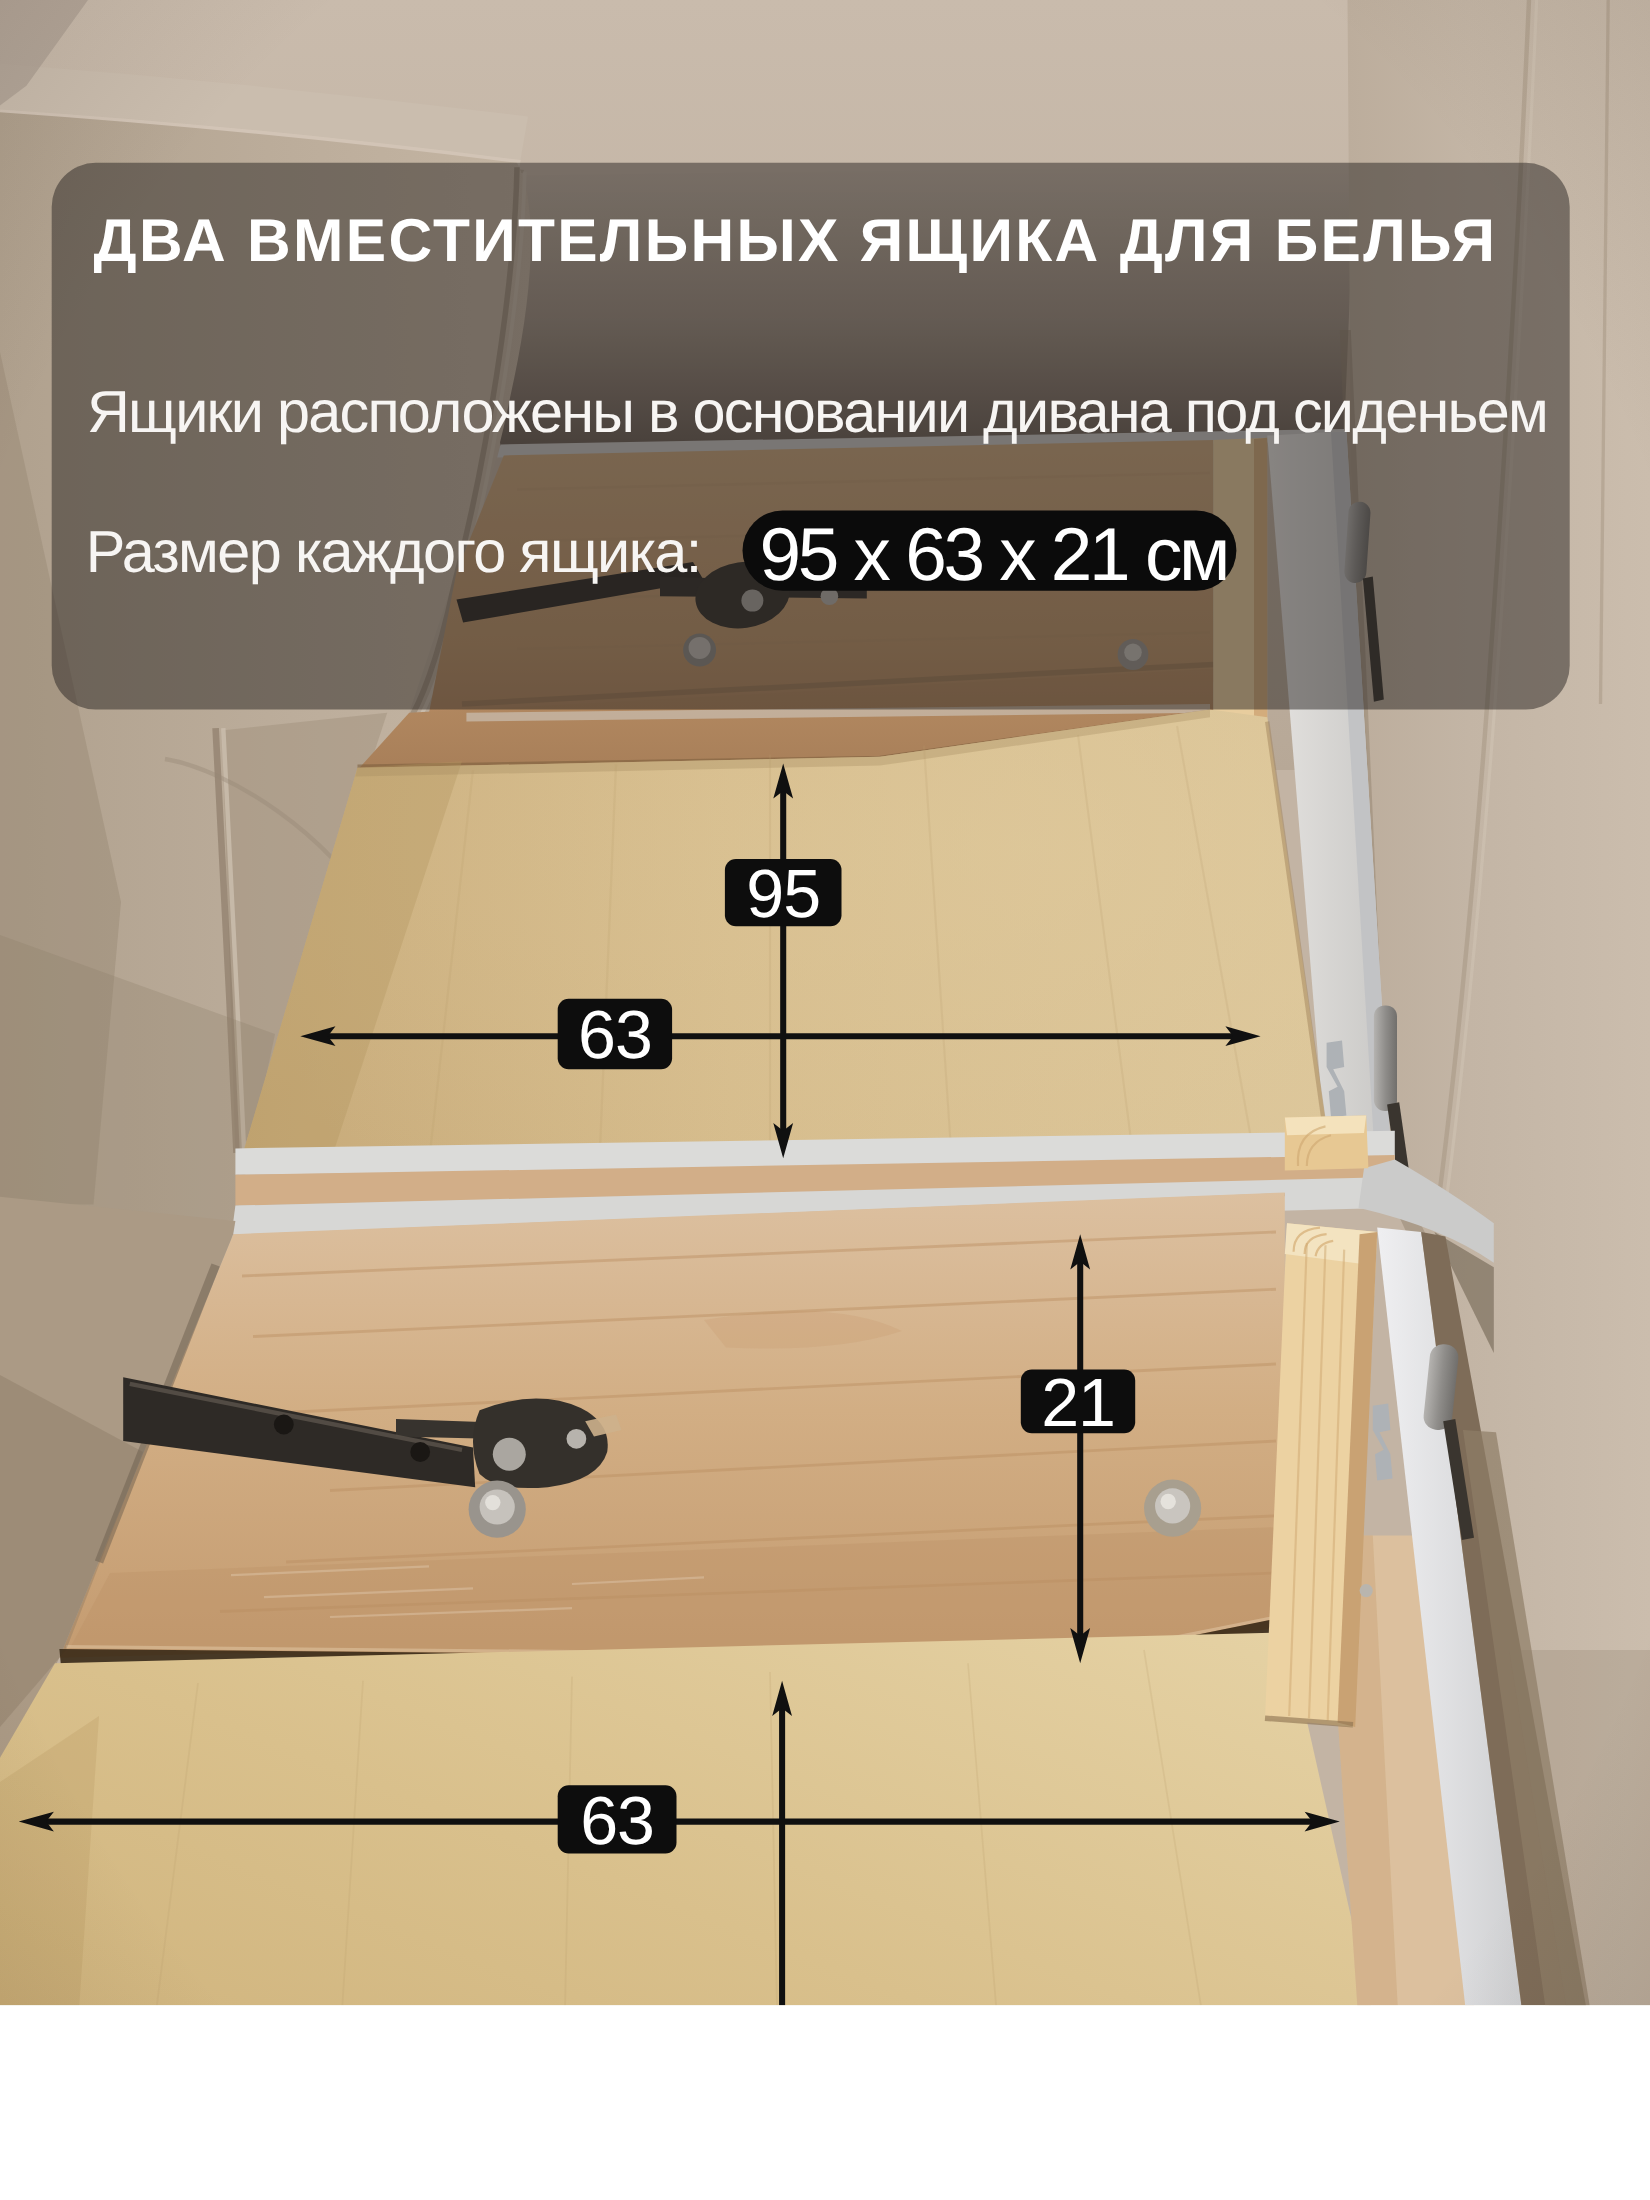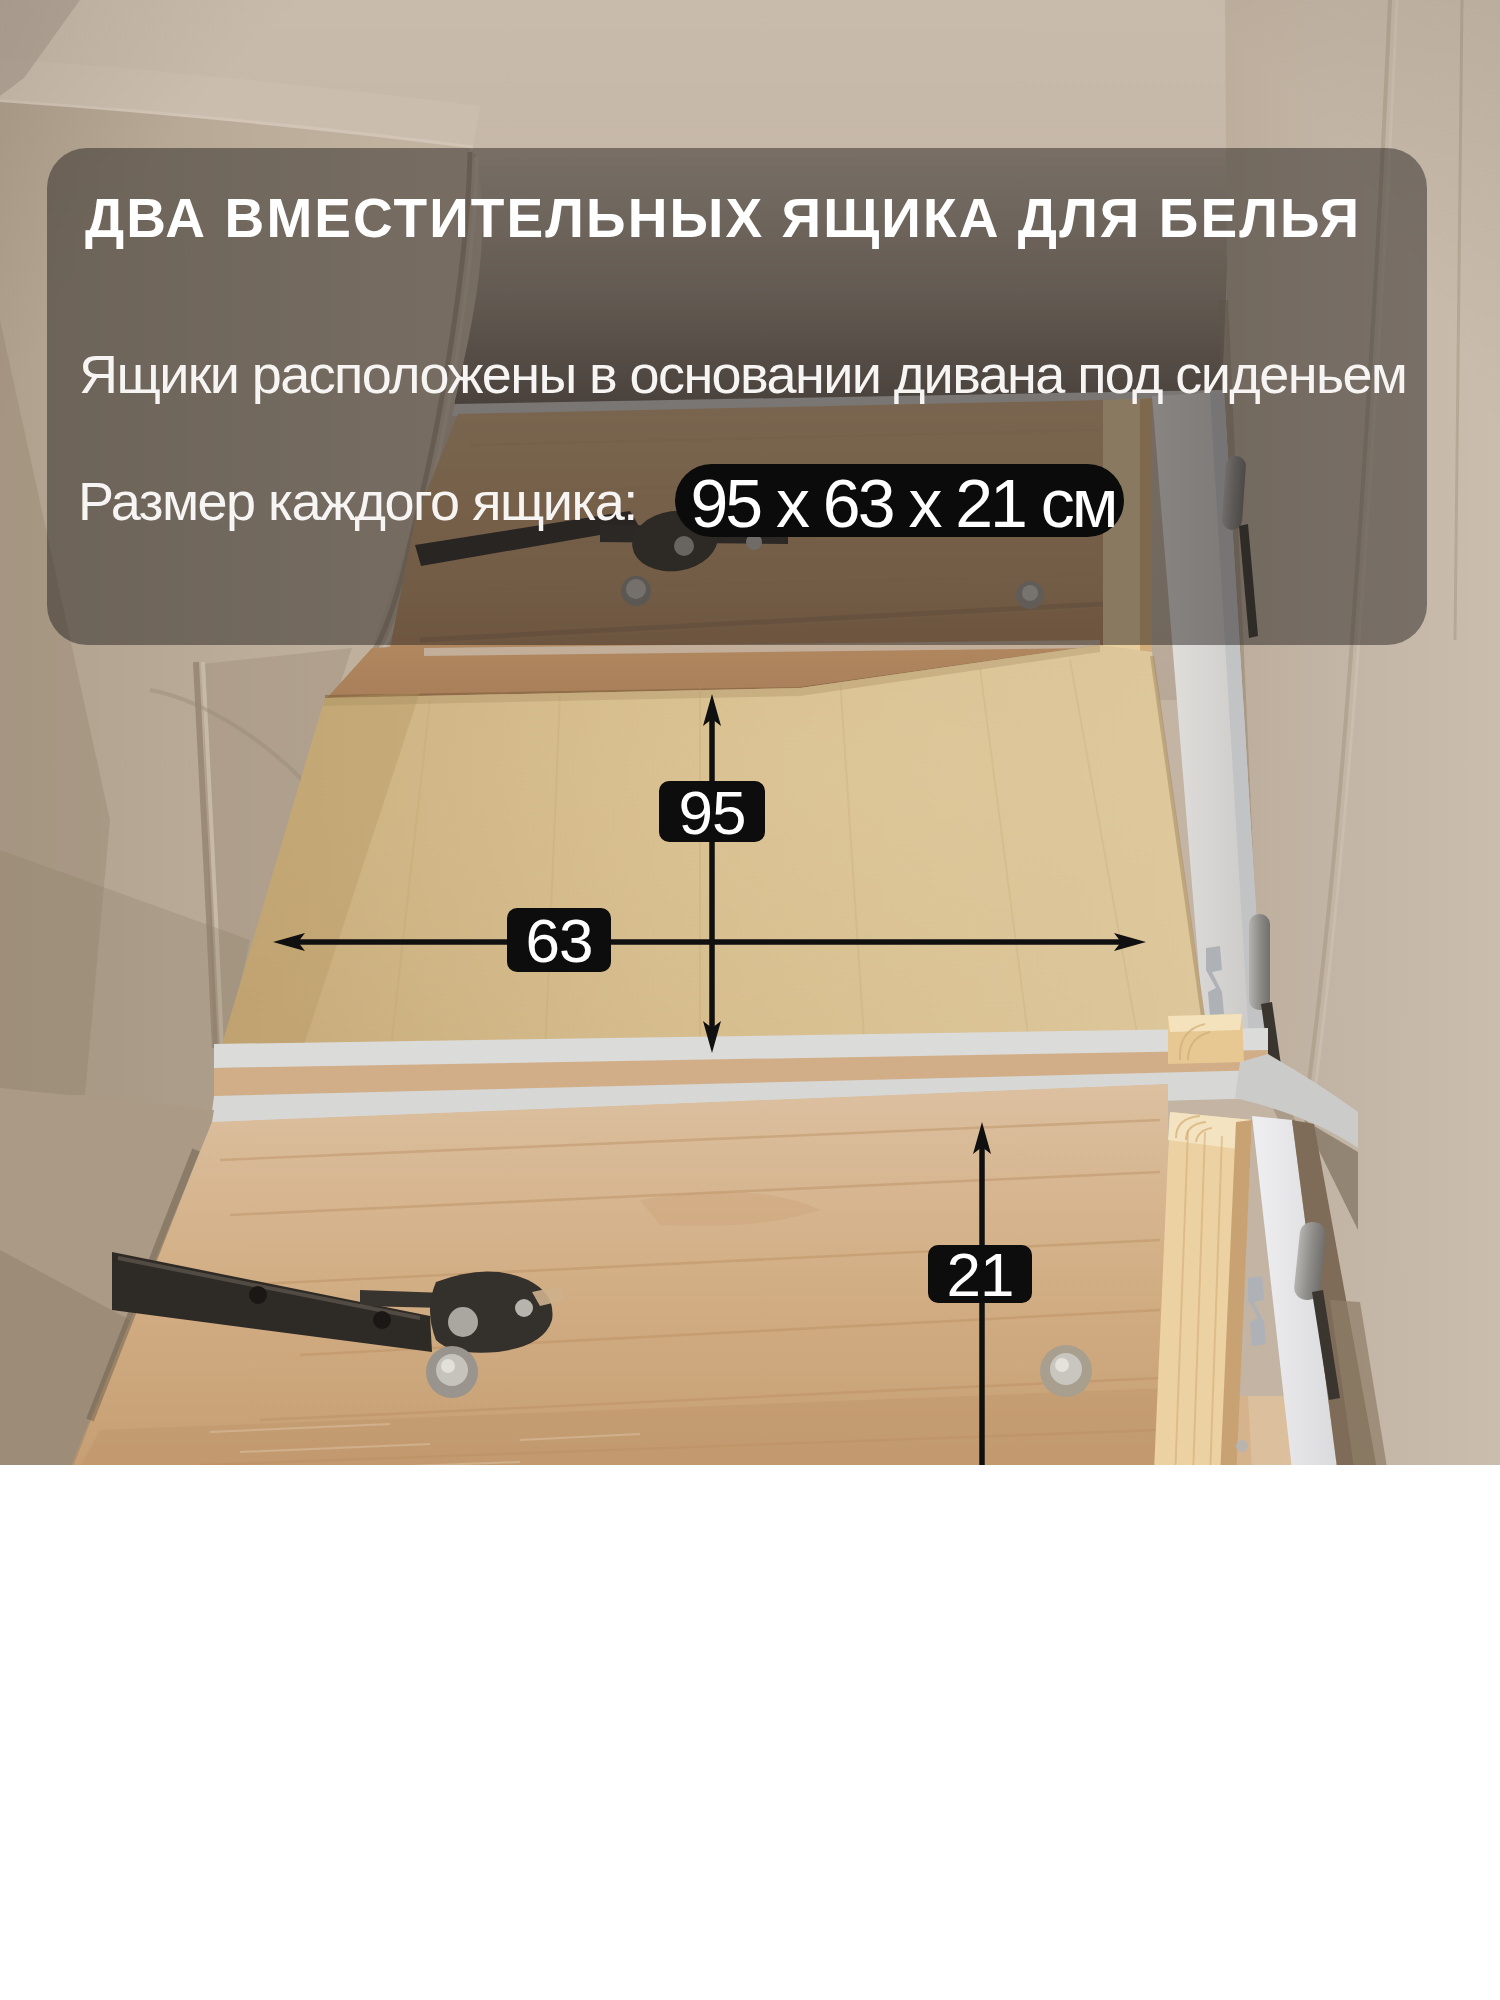--- a/index.html
+++ b/index.html
@@ -1,16 +1,16 @@
 <!DOCTYPE html>
 <html><head>
 <meta charset="utf-8">
 <style>
 html,body{margin:0;padding:0;}
-#stage{position:relative;width:1500px;height:1465px;overflow:hidden;background:#c3b4a4;}
+#stage{position:relative;width:1500px;height:1823px;overflow:hidden;background:#c3b4a4;}
 text{font-family:"Liberation Sans",sans-serif;}
 </style>
 </head>
 <body>
 <div id="stage">
 <svg width="1500" height="2000" viewBox="0 0 1500 2000">
 <defs>
 <linearGradient id="gTopFab" x1="0" y1="0" x2="0" y2="1">
 <stop offset="0" stop-color="#c9bbac"></stop>
           <stop offset="0.6" stop-color="#c1b2a2"></stop>

